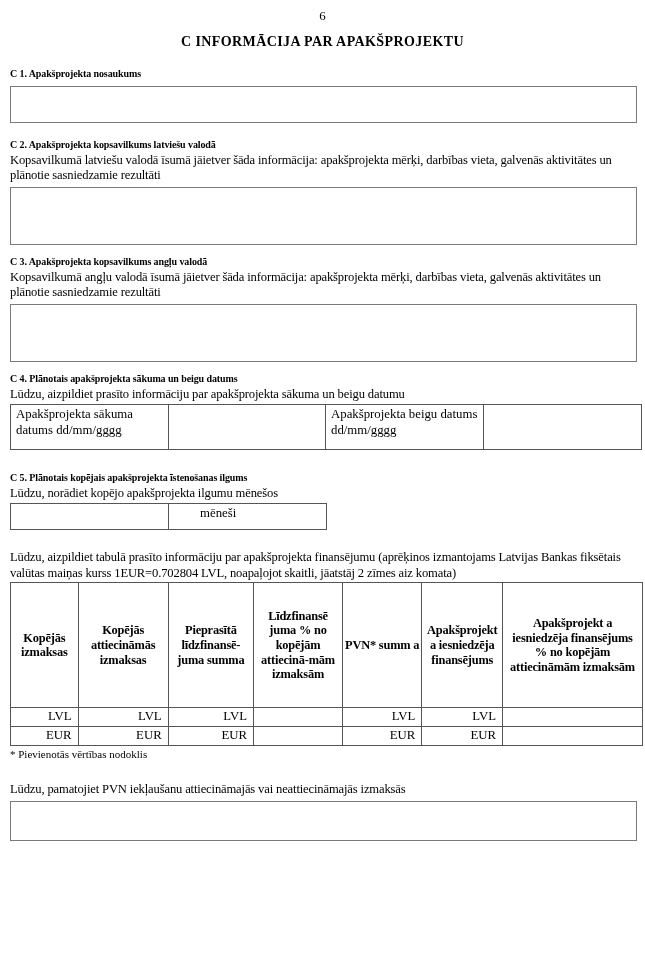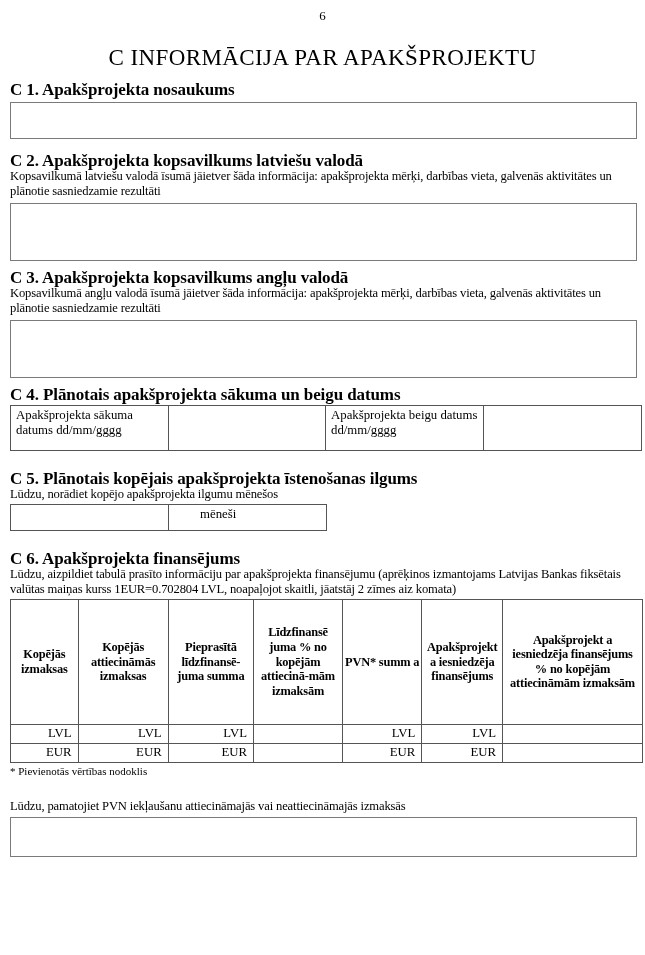--- a/index.html
+++ b/index.html
@@ -24,30 +24,30 @@
   }
   .page-number {
     text-align: center;
     font-size: 13px;
     line-height: 16px;
     padding-top: 8px;
     letter-spacing: 0.2px;
   }
   .doc-title {
     text-align: center;
-    font-weight: normal;
-    font-size: 23px;
+    font-weight: bold;
+    font-size: 14px;
     line-height: 20px;
     letter-spacing: 0.4px;
-    margin-top: 24px;
+    margin-top: 8px;
     margin-bottom: 0;
   }
   .section-heading {
     font-weight: bold;
-    font-size: 17px;
+    font-size: 10px;
     line-height: 16px;
     margin: 0;
     padding-left: 4px;
     letter-spacing: -0.1px;
   }
   .instruction {
     font-size: 12.6px;
     line-height: 15.4px;
     margin: 0;
     padding-left: 4px;
@@ -141,20 +141,21 @@
 
   <div class="gap-sm"></div>
 
   <div class="section-heading">C 3. Apakšprojekta kopsavilkums  angļu valodā</div>
   <div class="instruction">Kopsavilkumā angļu valodā īsumā jāietver šāda informācija: apakšprojekta mērķi, darbības vieta, galvenās aktivitātes un plānotie sasniedzamie rezultāti</div>
   <div class="answer-box box-c3"></div>
 
   <div class="gap-sm"></div>
 
   <div class="section-heading">C 4. Plānotais apakšprojekta sākuma un beigu datums</div>
+  <div class="instruction">Lūdzu, aizpildiet prasīto informāciju par apakšprojekta sākuma un beigu datumu</div>
   <table class="grid date-table">
     <colgroup>
       <col style="width:158px">
         <col style="width:157px">
         <col style="width:158px">
         <col style="width:158px">
     </colgroup>
     <tbody>
       <tr>
         <td class="label">Apakšprojekta sākuma datums dd/mm/gggg</td>
@@ -177,21 +178,20 @@
     <tbody>
       <tr>
         <td></td>
         <td>mēneši</td>
       </tr>
     </tbody>
   </table>
 
   <div class="gap-lg"></div>
 
-  <div class="section-heading">C 6. Apakšprojekta finansējums</div>
   <div class="instruction">Lūdzu, aizpildiet tabulā prasīto informāciju par apakšprojekta finansējumu (aprēķinos izmantojams Latvijas Bankas fiksētais valūtas maiņas kurss 1EUR=0.702804 LVL, noapaļojot skaitli, jāatstāj 2 zīmes aiz komata)</div>
 
   <table class="grid finance-table">
     <colgroup>
       <col style="width:57px">
         <col style="width:76px">
         <col style="width:72px">
         <col style="width:75px">
       <col style="width:67px">
         <col style="width:68px">

